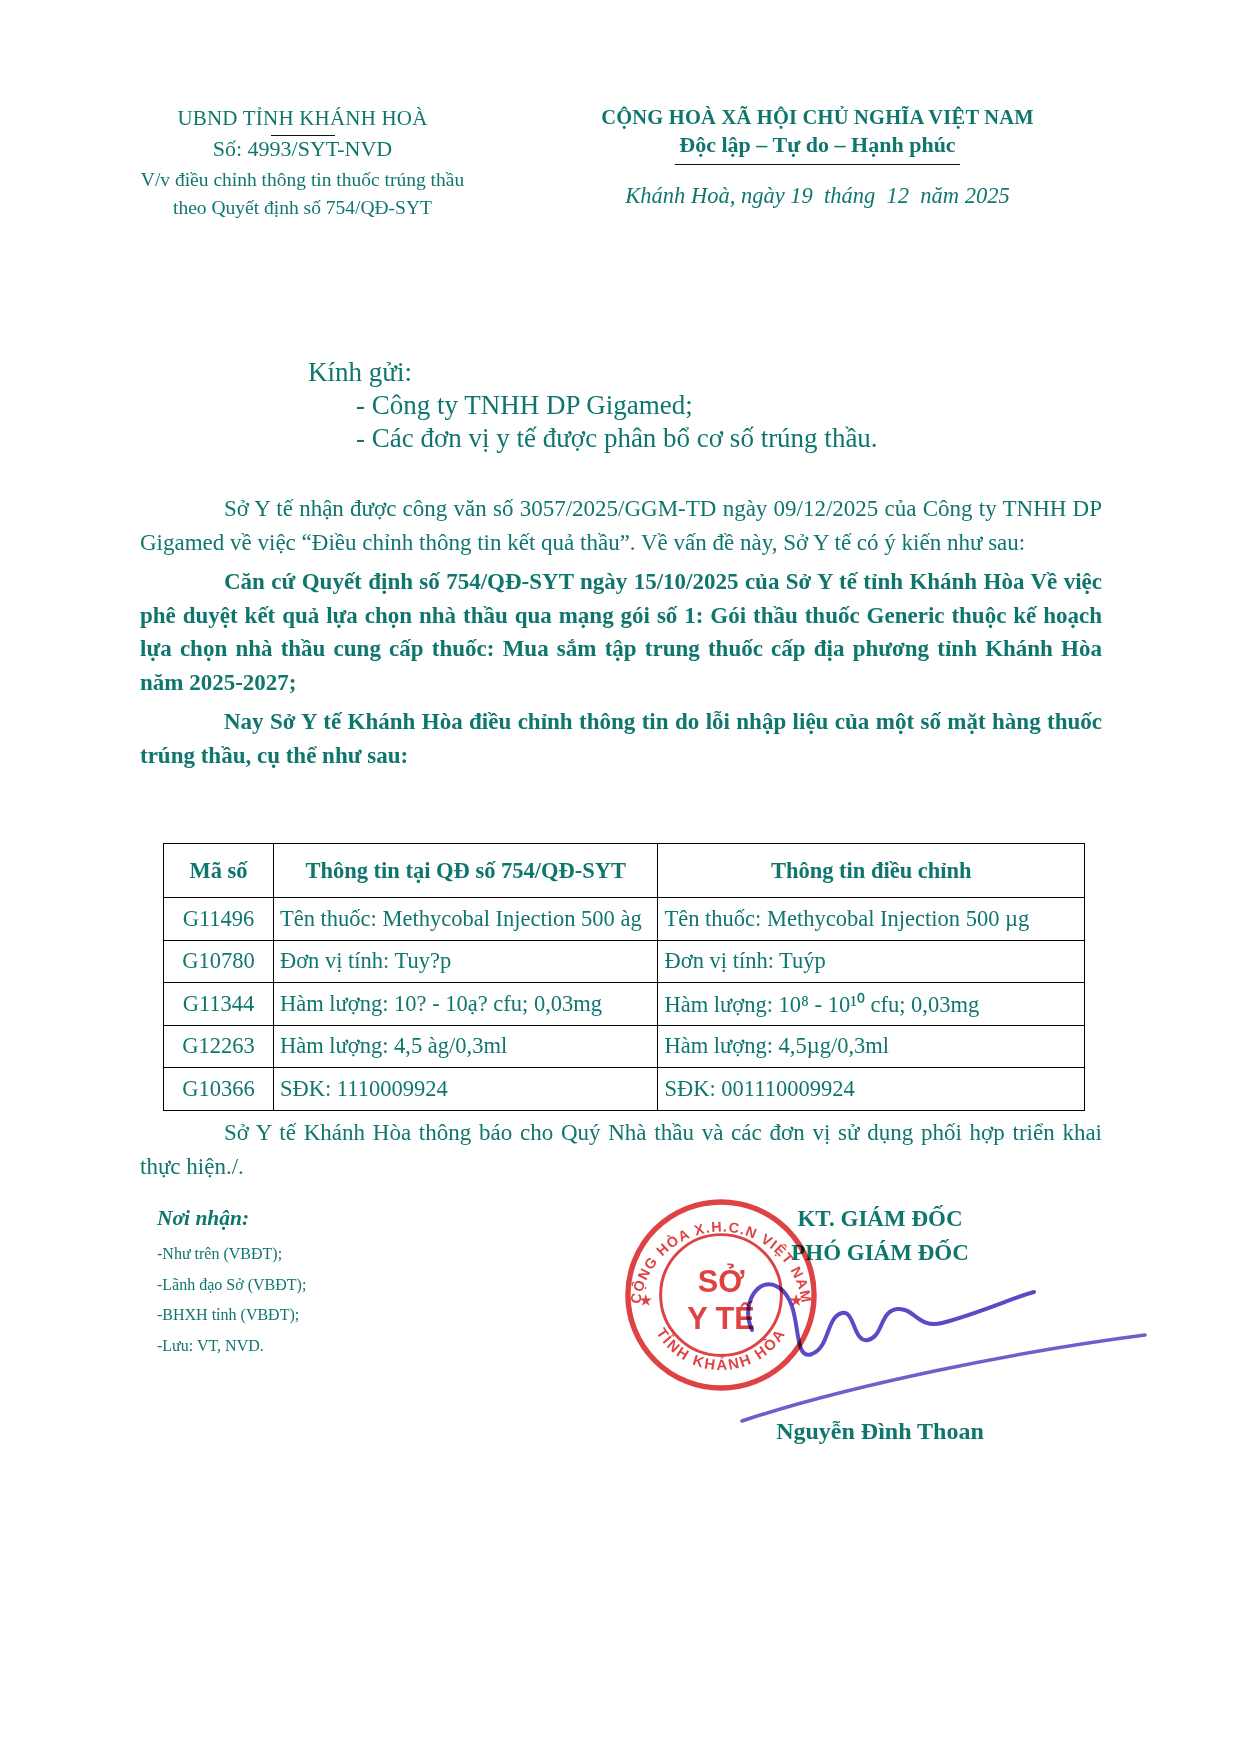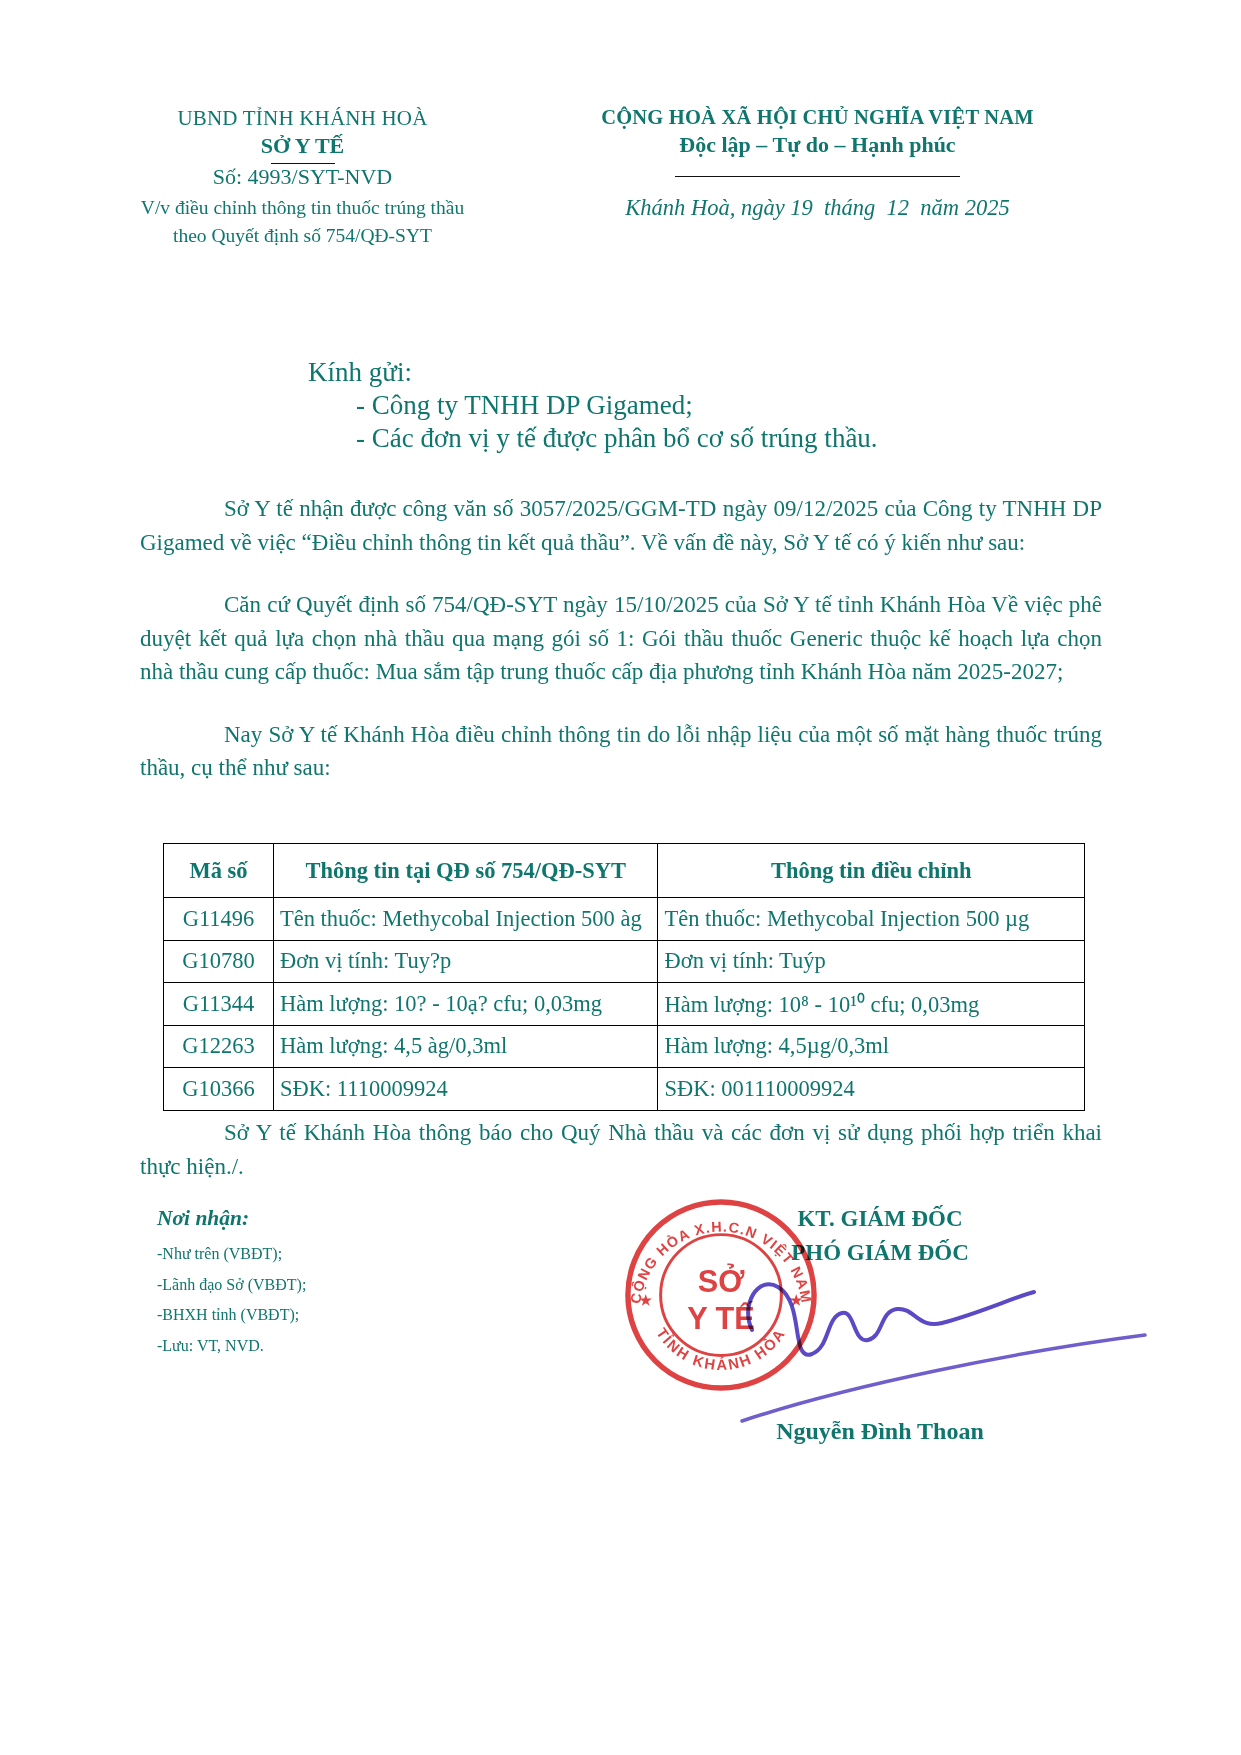--- a/index.html
+++ b/index.html
@@ -13,32 +13,32 @@
   .hdr-left { position:absolute; left:85px; top:106px; width:435px; text-align:center; }
   .org-parent { font-size:21px; letter-spacing:.2px; }
   .org-name  { font-size:22px; font-weight:bold; margin-top:2px; }
   .org-underline { width:64px; border-top:1.6px solid #111; margin:4px auto 0 auto; }
   .doc-number { font-size:22px; }
   .subject { font-size:19.5px; line-height:28px; margin-top:4px; }
 
   .hdr-right { position:absolute; left:540px; top:106px; width:555px; text-align:center; }
   .national-title { font-size:20.5px; font-weight:bold; letter-spacing:.2px; }
   .national-motto { display:inline-block; font-size:22px; font-weight:bold; margin-top:3px;
-                    padding:0 4px 18px 4px; border-bottom:1.6px solid #111; }
+                    padding:0 4px 6px 4px; border-bottom:1.6px solid #111; }
   .place-date { font-size:22.5px; font-style:italic; margin-top:18px; white-space:pre; }
 
   
   .recipient { position:absolute; left:308px; top:356px; font-size:27px; line-height:33px; }
   .recipient .items { margin-left:48px; }
 
   
   .body-text { position:absolute; left:140px; top:492px; width:962px;
                font-size:23px; line-height:33.5px; text-align:justify; }
   .body-text p { text-indent:84px; }
-  .body-text p + p { margin-top:29px; }
+  .body-text p + p { margin-top:6px;font-weight:bold; }
 
   
   .tbl-wrap { position:absolute; left:163px; top:843px; }
   table.correction { border-collapse:collapse; width:922px; font-size:22.5px; }
   table.correction th, table.correction td { border:1.6px solid #000; }
   table.correction th { font-weight:bold; text-align:center; height:54px; padding:4px 6px; }
   table.correction td { height:42.5px; padding:2px 6px; vertical-align:middle; }
   td.code { text-align:center; width:110px; }
   td.info-old { width:385px; padding-left:13px; }
   td.info-new { width:427px; padding-left:13px; }
@@ -66,21 +66,20 @@
   .signature { position:absolute; left:690px; top:1235px; width:475px; height:200px;
                mix-blend-mode:multiply; }
 </style>
 </head>
 <body>
 
 <div class="page">
 
   <div class="hdr-left">
     <div class="org-parent">UBND TỈNH KHÁNH HOÀ</div>
-    <div class="org-name">SỞ Y TẾ</div>
     <div class="org-underline"></div>
     <div class="doc-number">Số: 4993/SYT-NVD</div>
     <div class="subject">
       <div>V/v điều chỉnh thông tin thuốc trúng thầu</div>
       <div>theo Quyết định số 754/QĐ-SYT</div>
     </div>
   </div>
 
   <div class="hdr-right">
     <div class="national-title">CỘNG HOÀ XÃ HỘI CHỦ NGHĨA VIỆT NAM</div>

